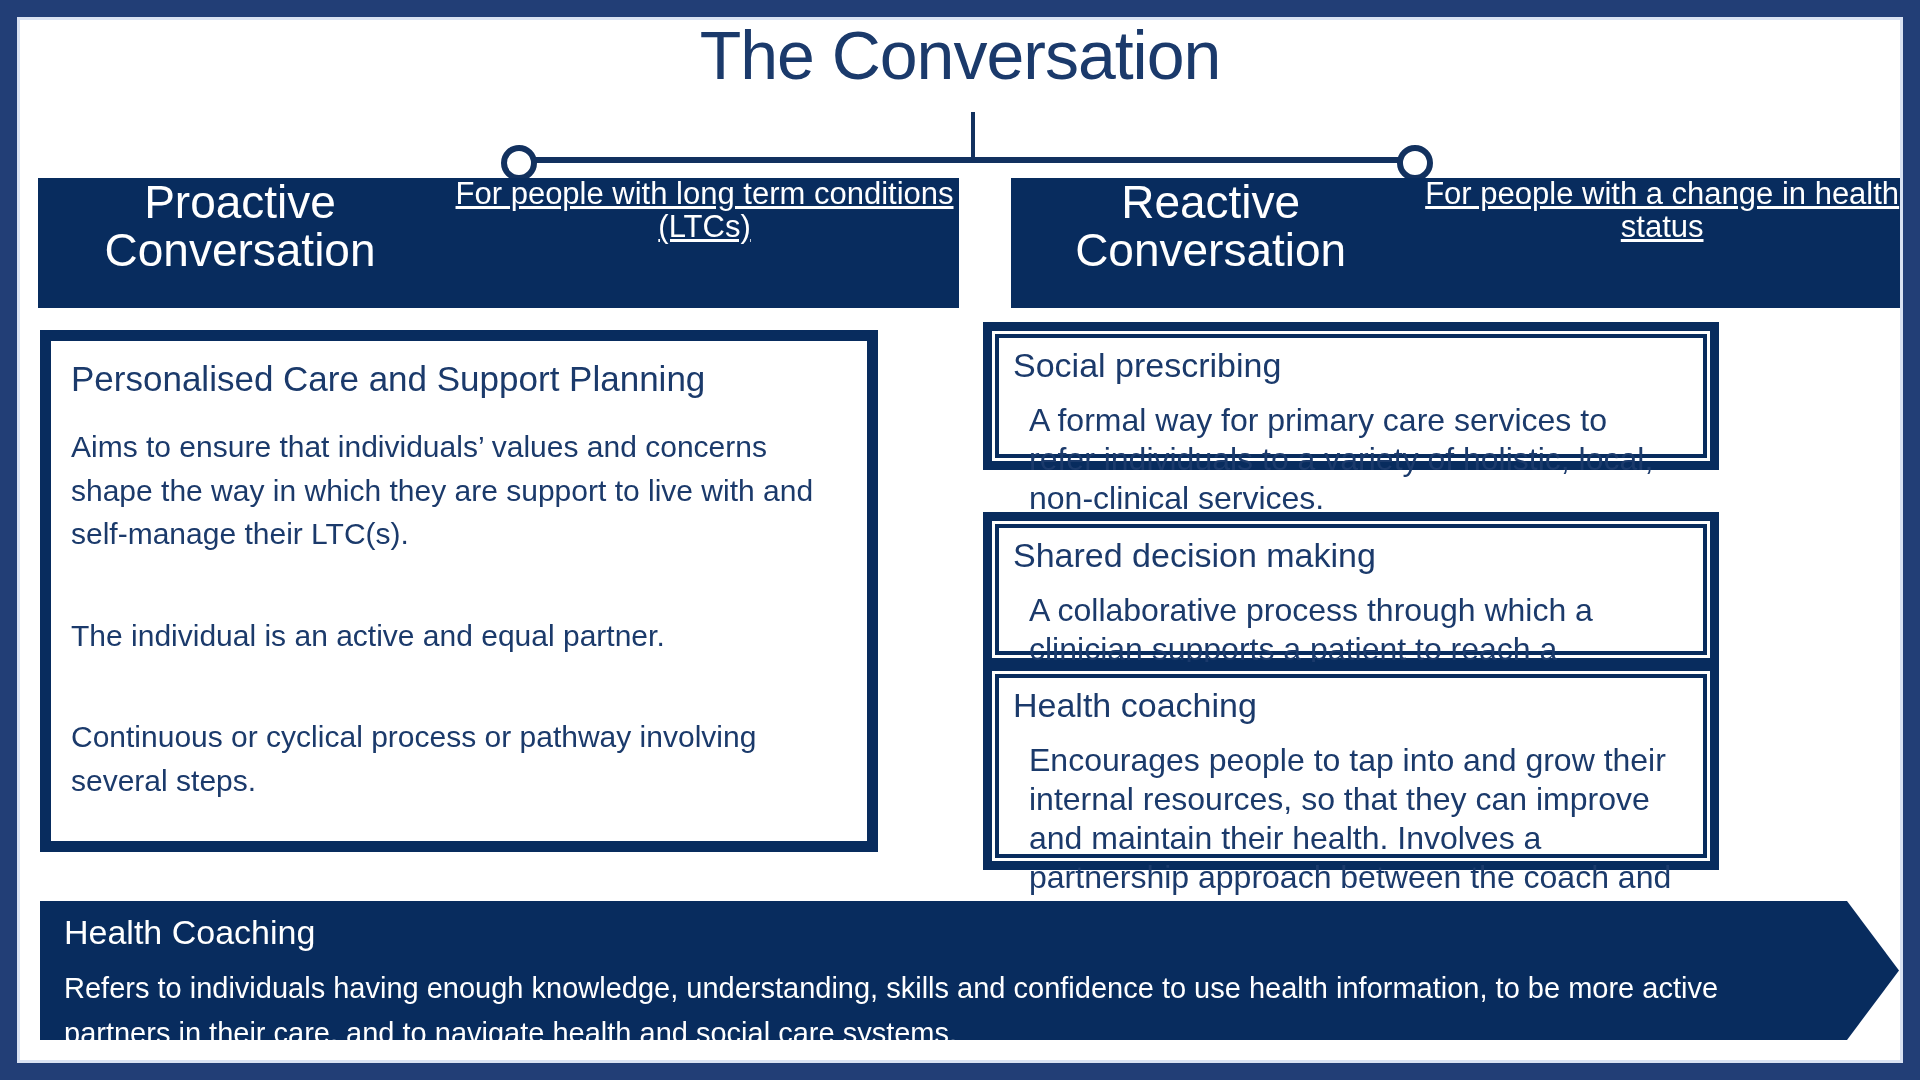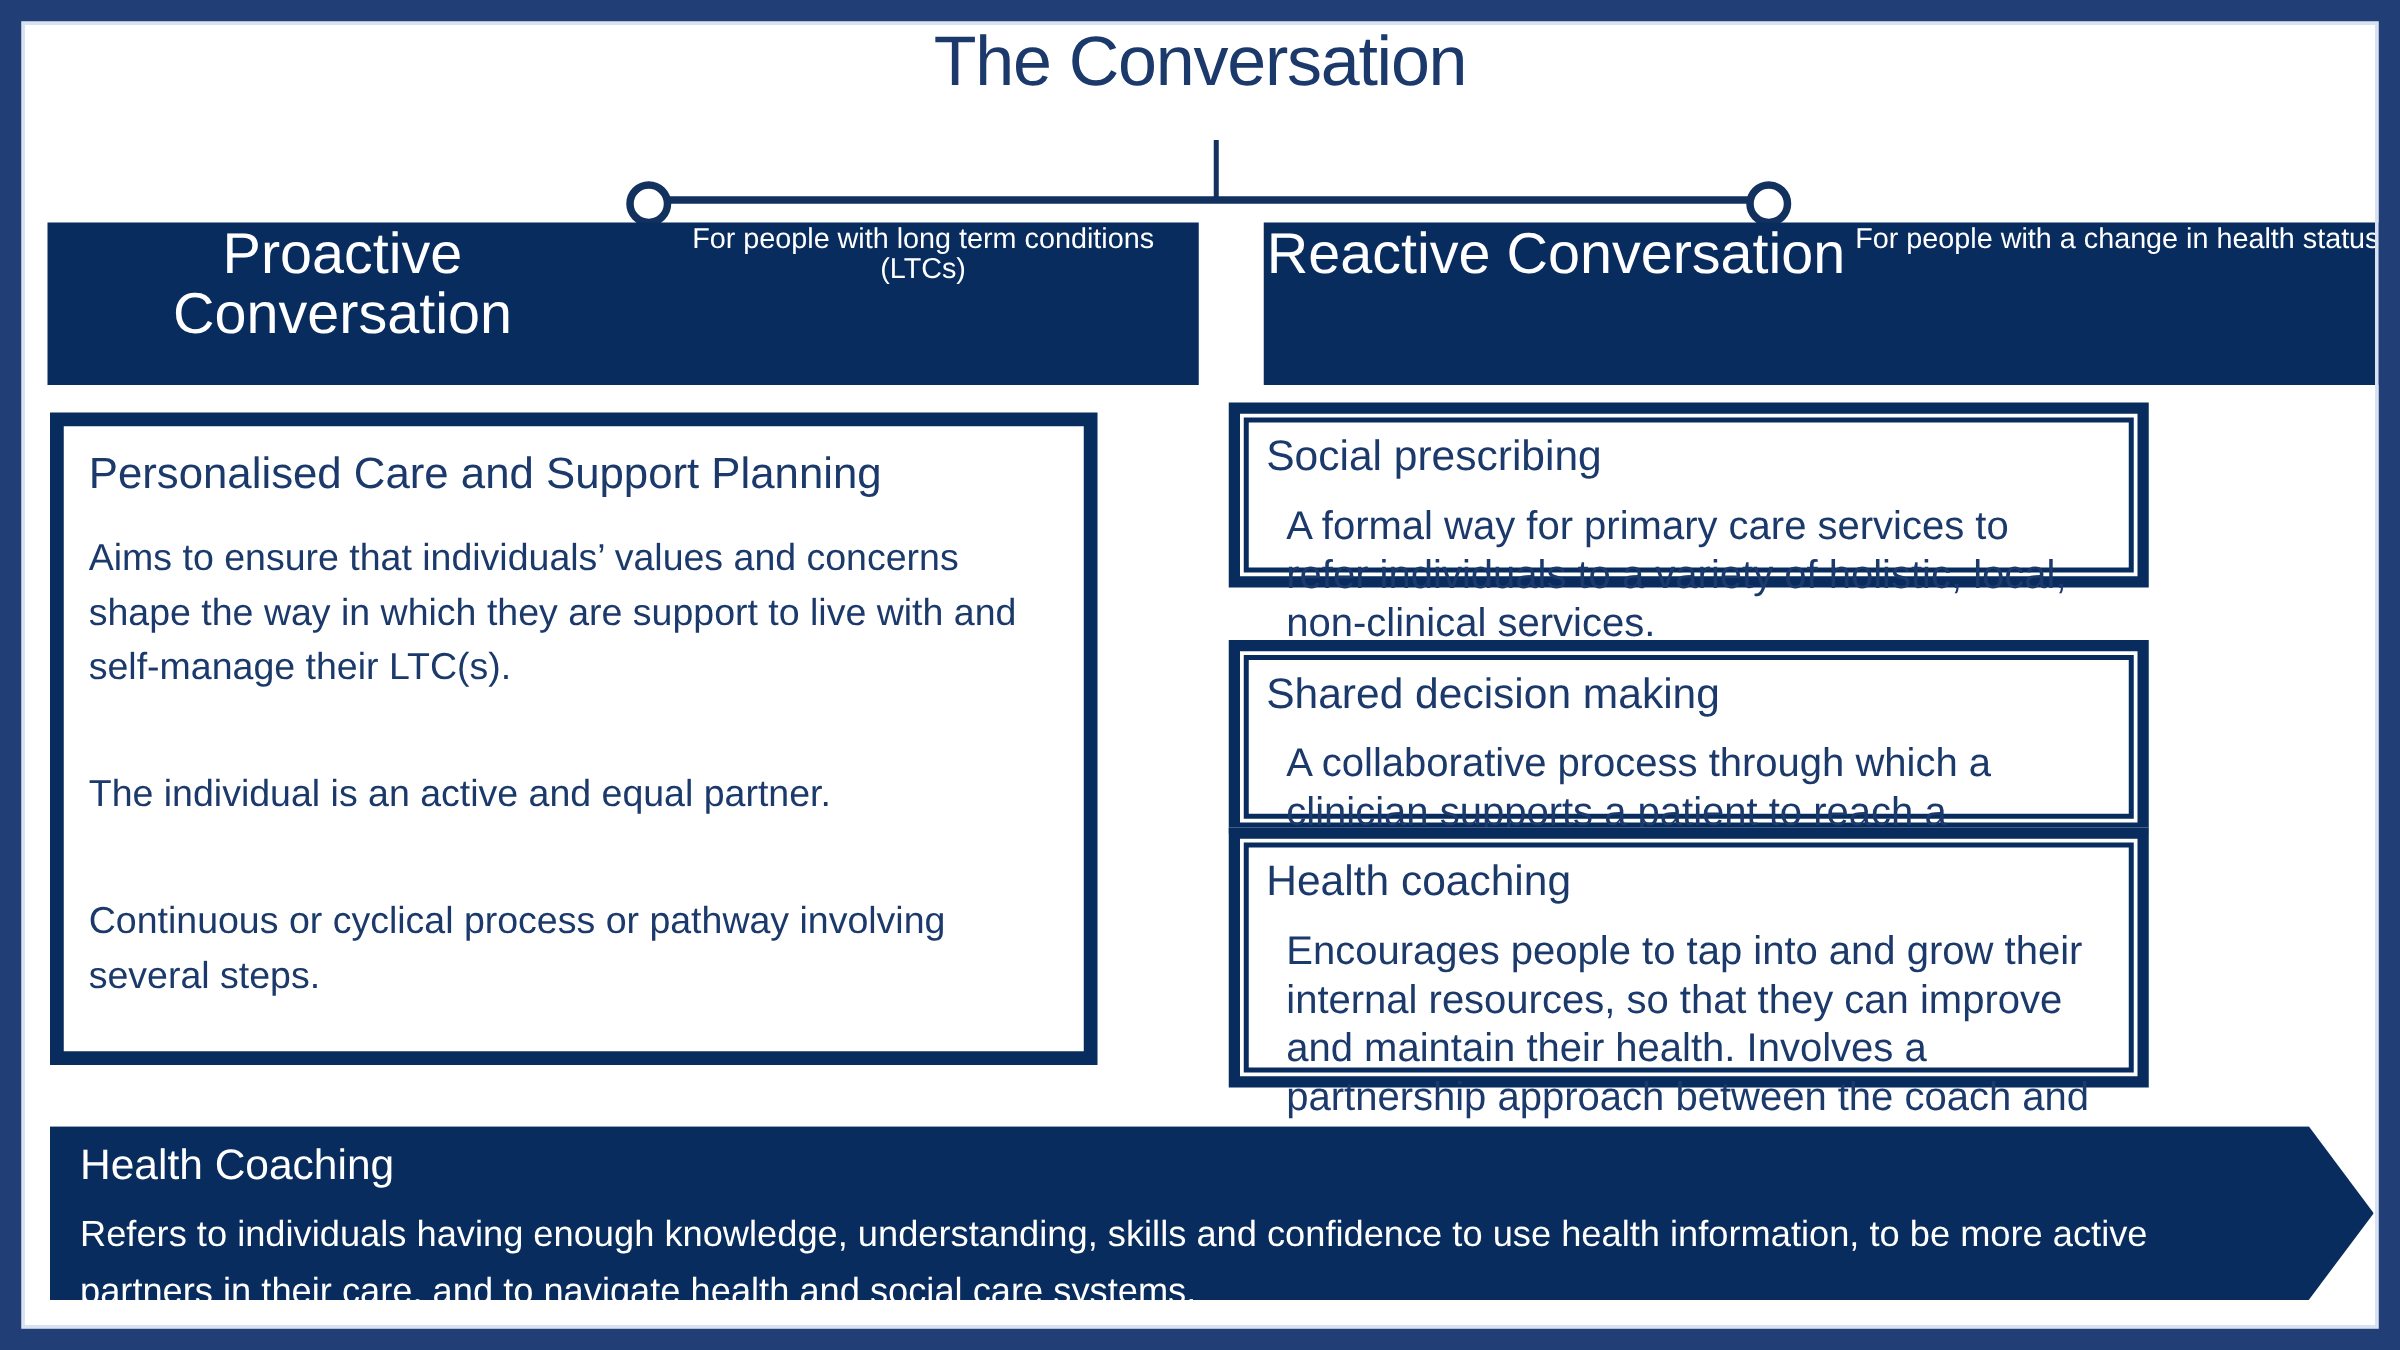--- a/index.html
+++ b/index.html
@@ -14,42 +14,42 @@
     position:absolute;inset:0;
     border:17px solid #223e76;
     box-shadow:inset 0 0 0 3px #d9e2f2;
     box-sizing:border-box;
     pointer-events:none;
     z-index:5;
   }
   .page-title{
     position:absolute;top:16px;left:0;width:100%;
     text-align:center;
-    font-size:56px;
+    font-size:68px;
     color:#1b3a6b;
     letter-spacing:-1px;
     z-index:2;
   }
   .connector{
     position:absolute;left:0;top:0;z-index:1;
   }
   .branch-header{
     position:absolute;
     background:#082c5e;
     color:#ffffff;
     text-align:center;
     display:flex;flex-direction:row;justify-content:center;
     gap:8px;
     box-sizing:border-box;
     z-index:2;
   }
   #header-proactive{left:38px;top:178px;width:921px;height:130px;}
   #header-reactive{left:983px;top:178px;width:895px;height:130px;margin-left:28px;}
   .branch-header .h-title{font-size:46px;line-height:1.05;}
-  .branch-header .h-sub{font-size:23px;line-height:1.05;}
+  .branch-header .h-sub{font-size:31px;line-height:1.05;text-decoration:underline;}
 
   .left-card{
     position:absolute;left:40px;top:330px;width:838px;height:522px;
     border:11px solid #082c5e;background:#ffffff;
     box-sizing:border-box;
     padding:10px 20px;
     color:#1b3a6b;
     z-index:2;
   }
   .left-card .card-heading{font-size:35px;margin:8px 0 26px 0;font-weight:normal;}

